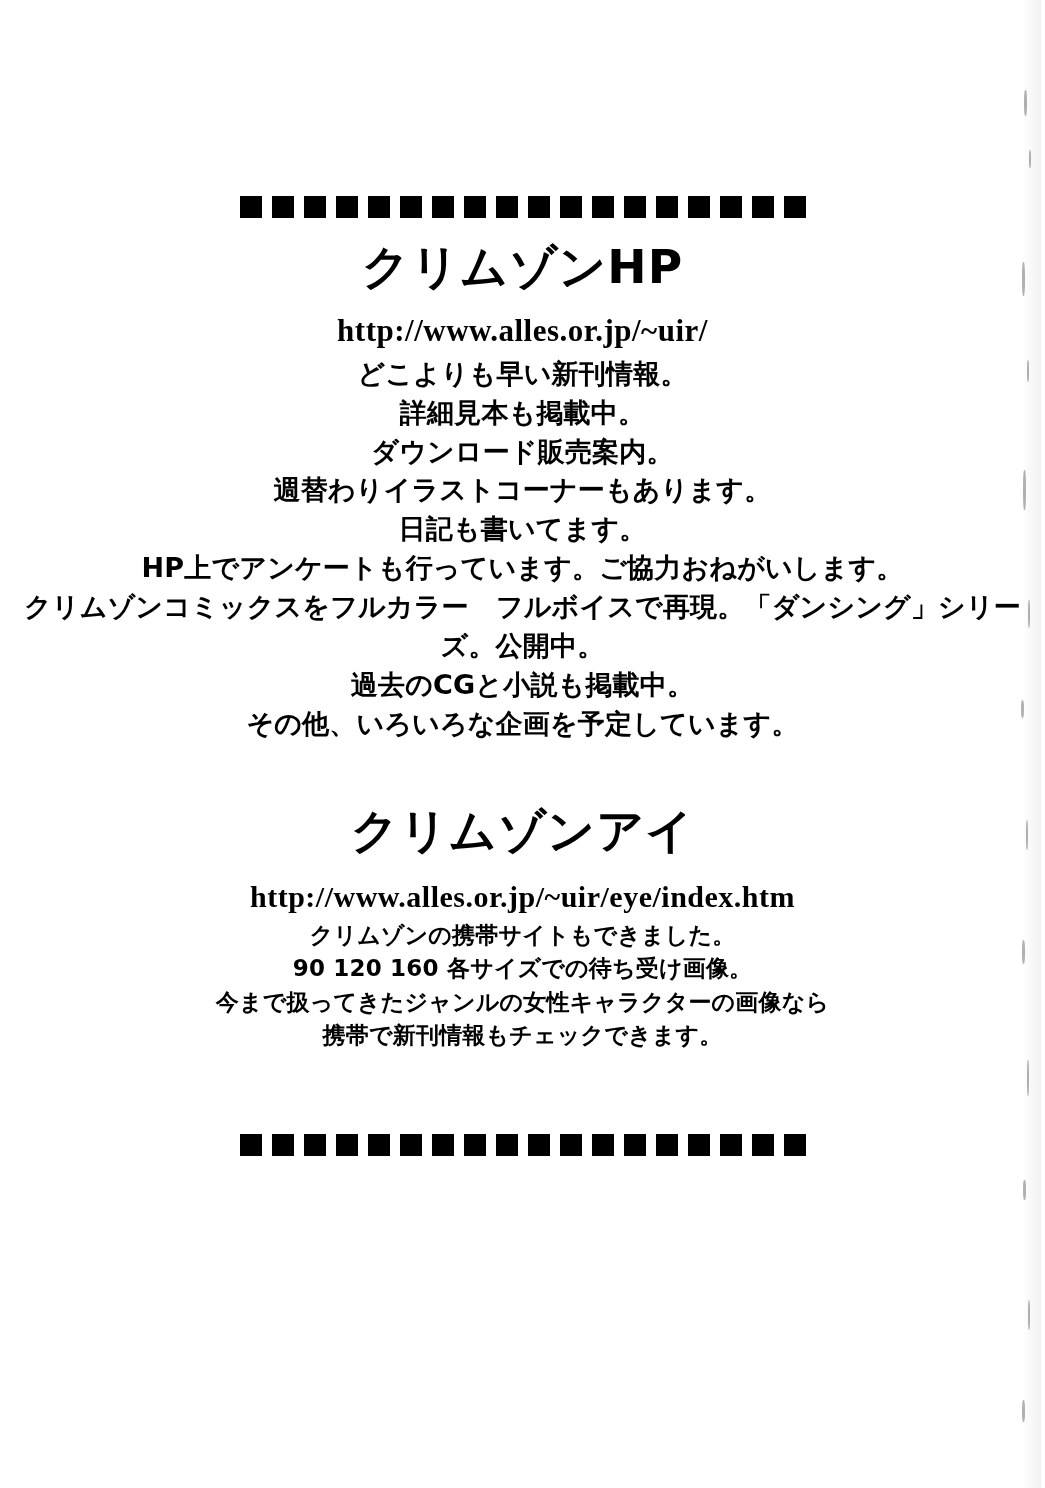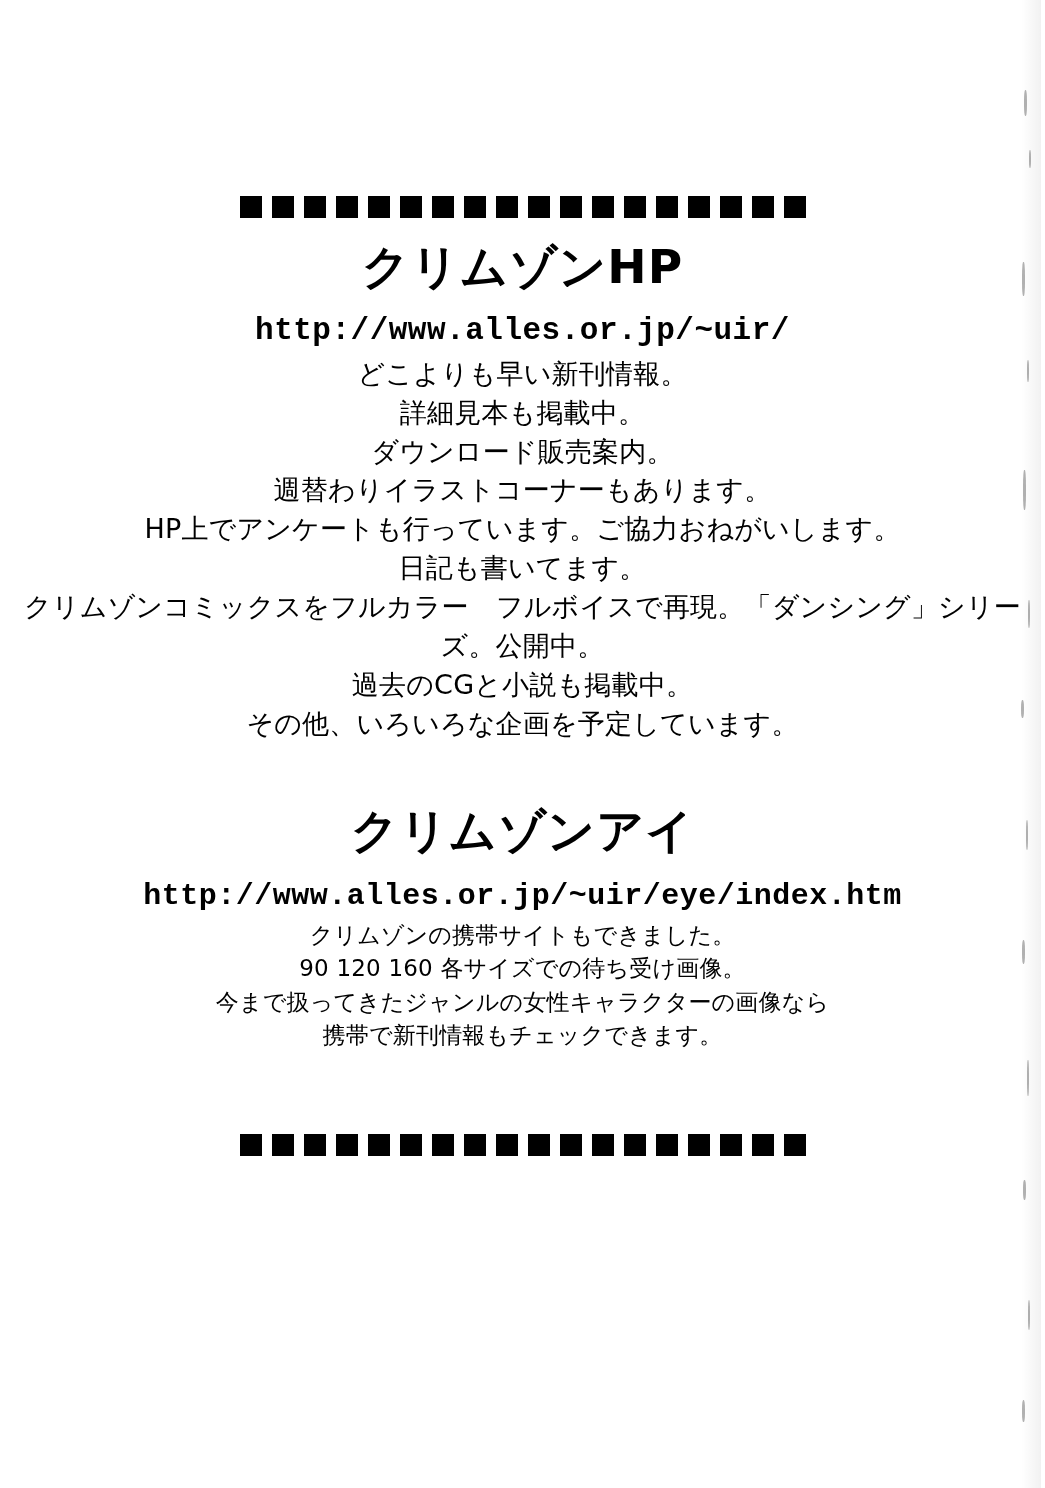--- a/index.html
+++ b/index.html
@@ -70,31 +70,31 @@
     font-family: "DejaVu Sans", sans-serif;
     font-weight: bold;
     font-size: 47px;
     letter-spacing: 1px;
     line-height: 1.15;
     margin: 0 0 18px 0;
     color: #000;
   }
 
   .url {
-    font-family: Liberation Mono, monospace;
+    font-family: Liberation Serif, serif;
     font-weight: bold;
     font-size: 31px;
     letter-spacing: 0.5px;
     line-height: 1.25;
     margin: 0 0 4px 0;
   }
 
   .line {
     font-family: "DejaVu Sans", sans-serif;
-    font-weight: normal;
+    font-weight: bold;
     font-size: 27px;
     line-height: 1.44;
     margin: 0;
     letter-spacing: 0.2px;
   }
 
   .section-gap { height: 60px; }
 
   .bottom-spacer { height: 82px; }
 
@@ -131,22 +131,22 @@
       <span class="sq"></span>
     </div>
 
     <div class="section section-1">
       <h1 class="heading">クリムゾンHP</h1>
       <p class="url">http://www.alles.or.jp/~uir/</p>
       <p class="line">どこよりも早い新刊情報。</p>
       <p class="line">詳細見本も掲載中。</p>
       <p class="line">ダウンロード販売案内。</p>
       <p class="line">週替わりイラストコーナーもあります。</p>
+      <p class="line">日記も書いてます。</p>
       <p class="line">HP上でアンケートも行っています。ご協力おねがいします。</p>
-      <p class="line">日記も書いてます。</p>
       <p class="line">クリムゾンコミックスをフルカラー　フルボイスで再現。「ダンシング」シリーズ。公開中。</p>
       <p class="line">過去のCGと小説も掲載中。</p>
       <p class="line">その他、いろいろな企画を予定しています。</p>
     </div>
 
     <div class="section-gap"></div>
 
     <div class="section section-2">
       <h1 class="heading">クリムゾンアイ</h1>
       <p class="url">http://www.alles.or.jp/~uir/eye/index.htm</p>

